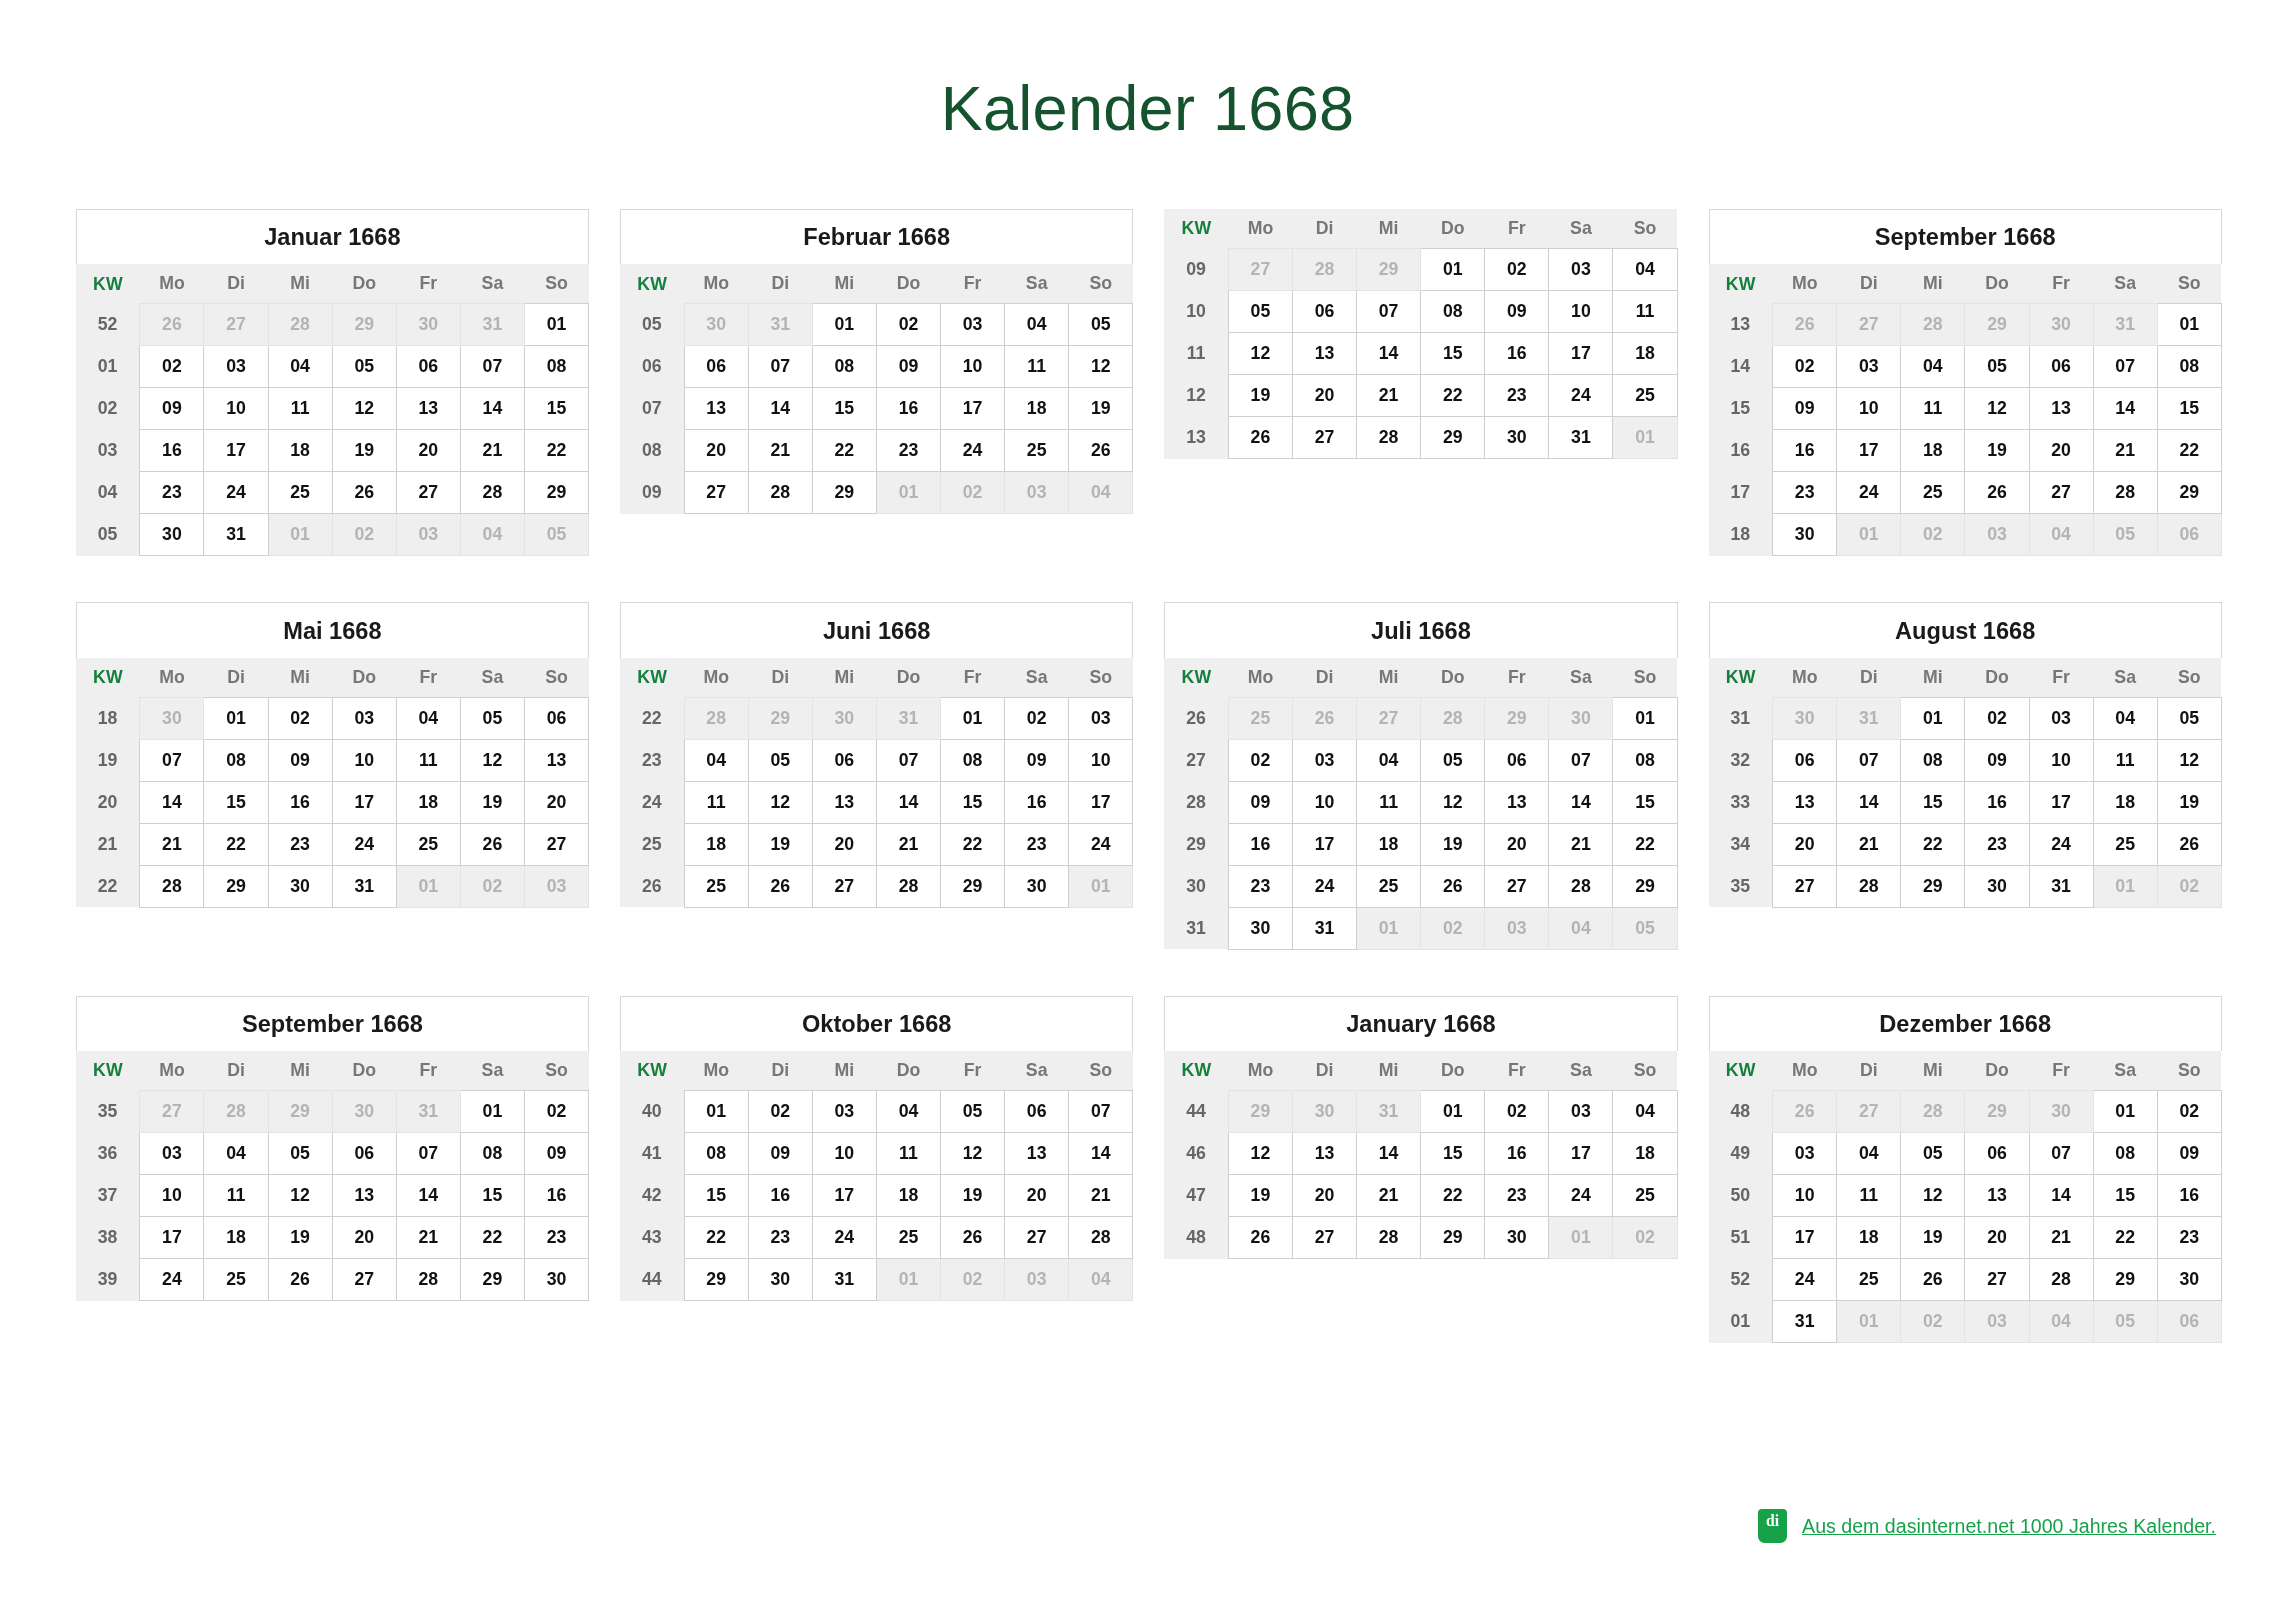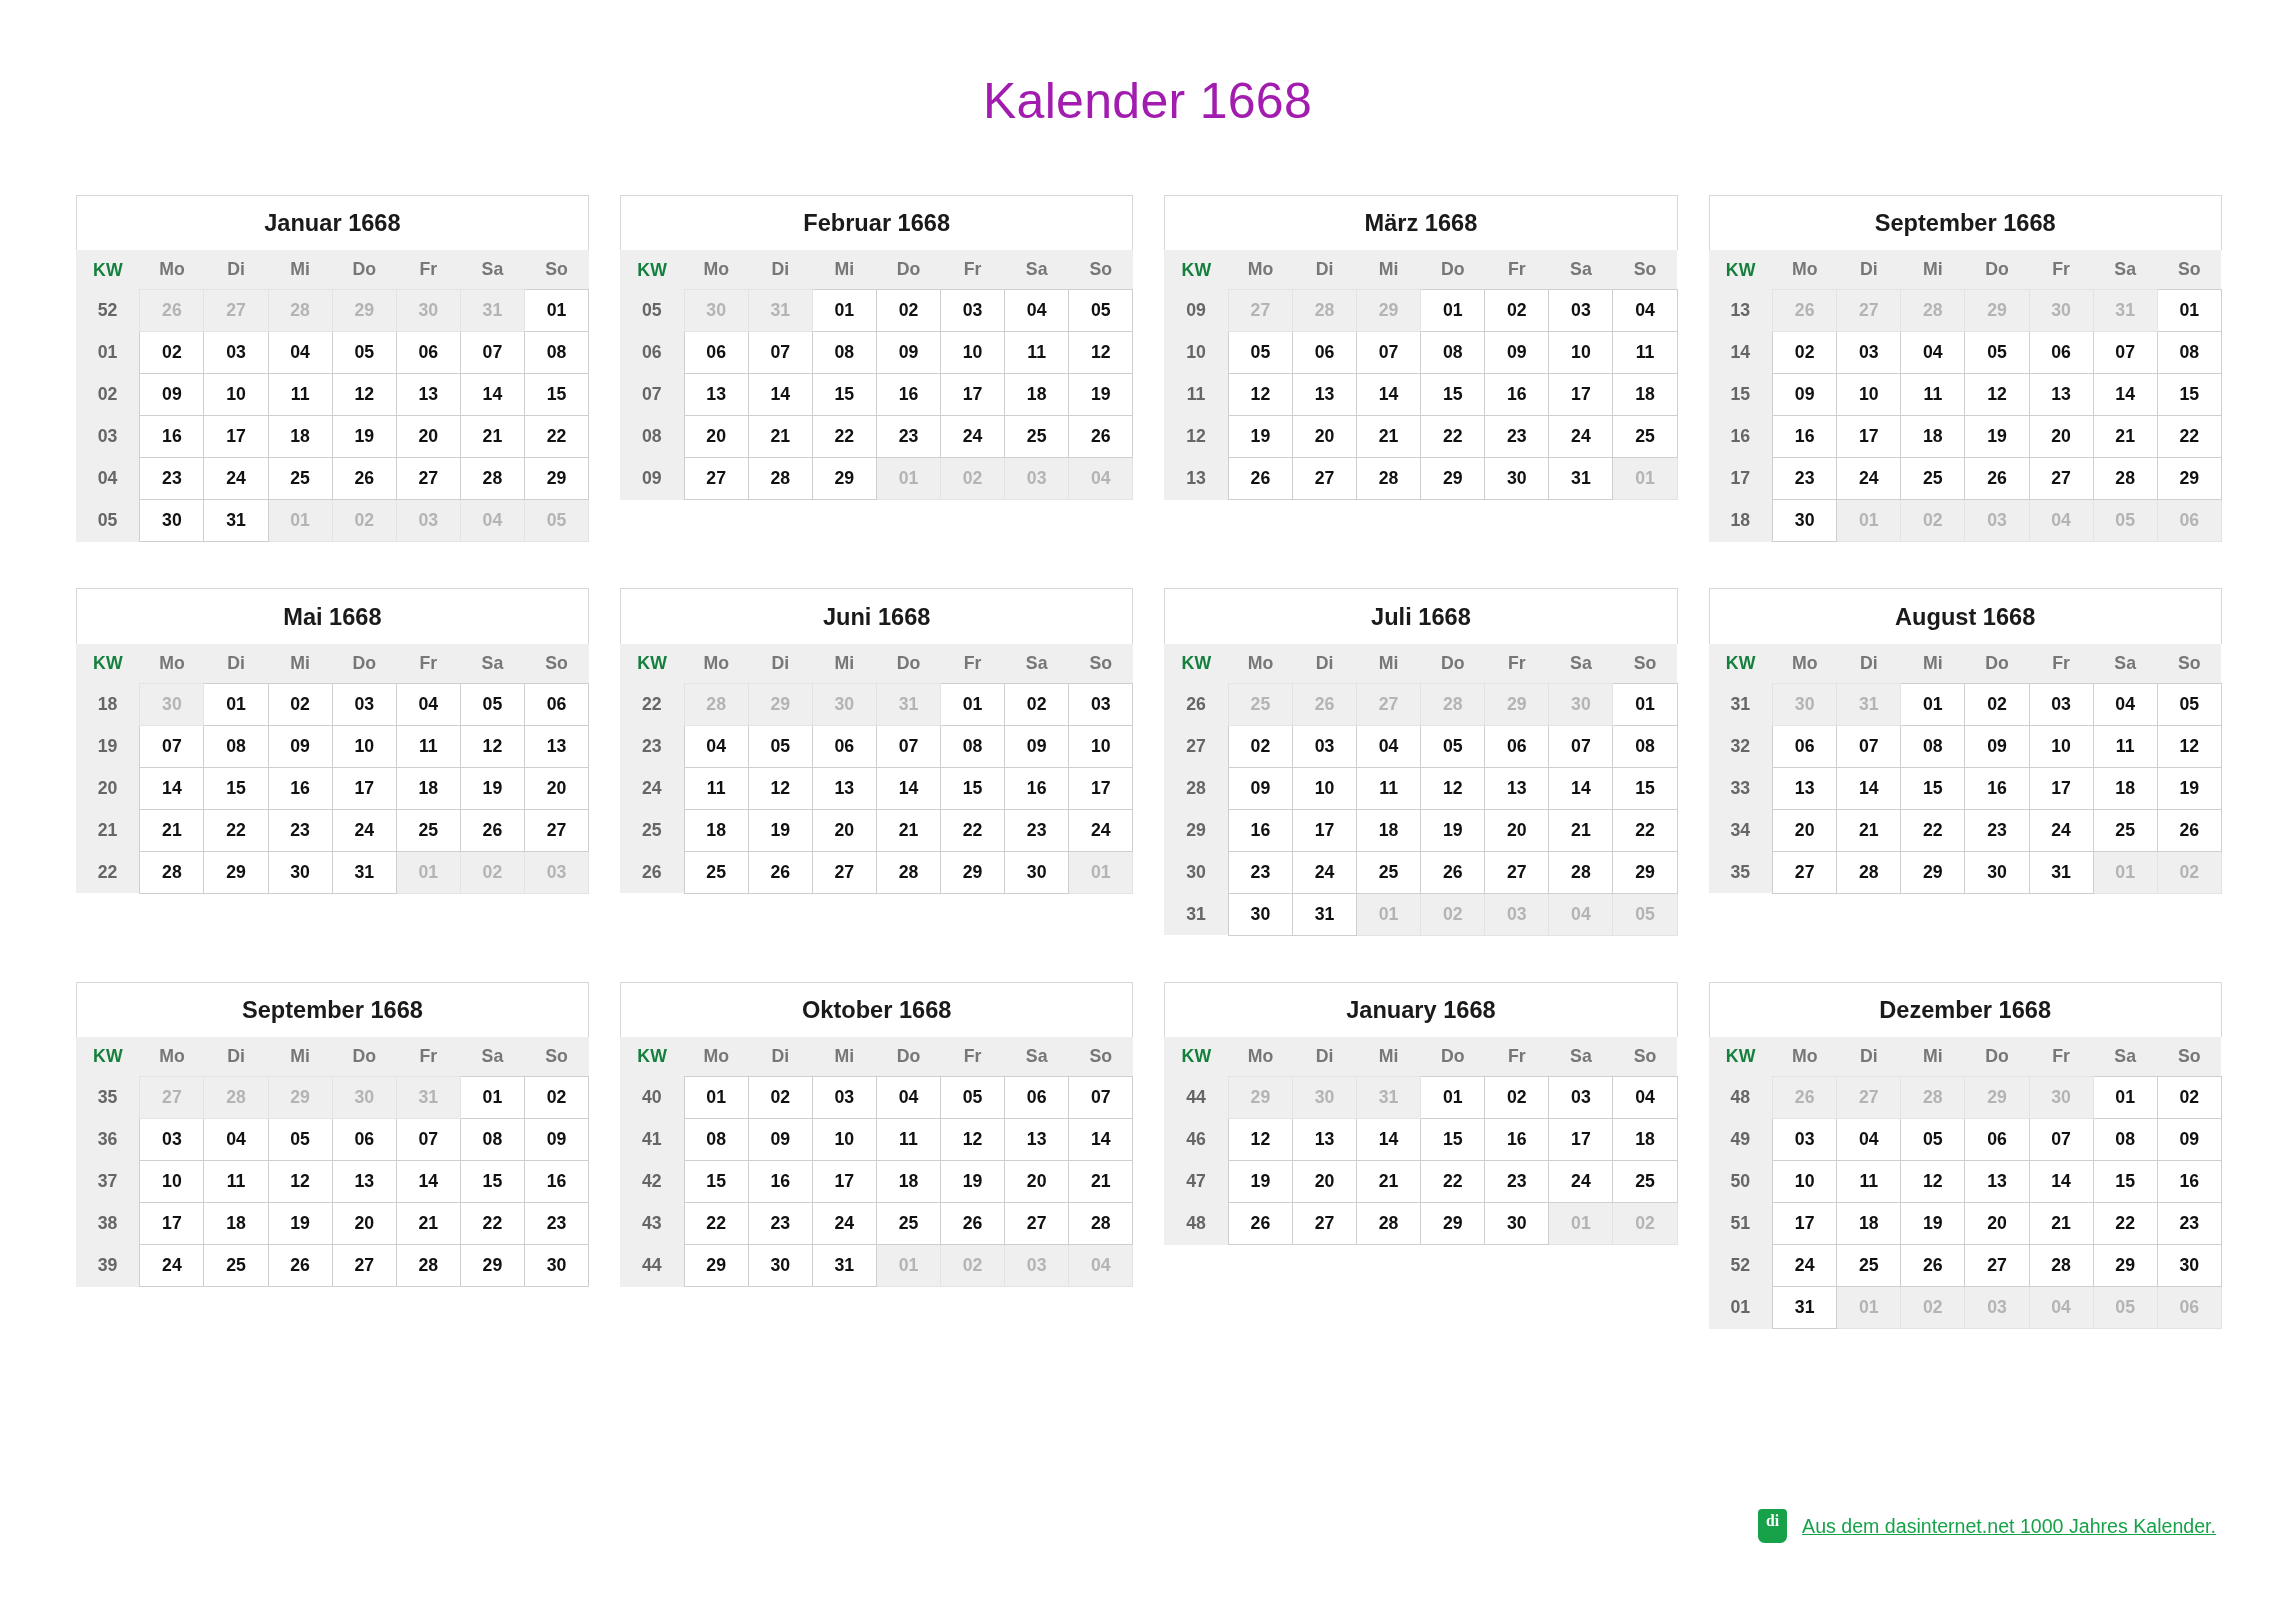--- a/index.html
+++ b/index.html
@@ -17,23 +17,23 @@
   }
   .page {
     width: 2295px;
     height: 1623px;
     box-sizing: border-box;
     padding: 0;
     position: relative;
   }
   .title {
     text-align: center;
-    font-size: 50px;
+    font-size: 63px;
     font-weight: 400;
-    color: #a21caf;
+    color: #14532d;
     margin: 0;
     padding-top: 72px;
     letter-spacing: 0.3px;
   }
   .grid {
     margin: 0 auto;
     margin-top: 65px;
     width: 2146px;
     display: grid;
     grid-template-columns: repeat(4, 1fr);
@@ -275,21 +275,20 @@
               <td class="day">29</td>
               <td class="day out">01</td>
               <td class="day out">02</td>
               <td class="day out">03</td>
               <td class="day out">04</td>
             </tr>
           </tbody>
         </table>
       </div>
       <div class="month">
-        <div class="month-title">März 1668</div>
         <table class="cal">
           <thead>
             <tr>
               <th class="kwh">KW</th>
               <th>Mo</th>
               <th>Di</th>
               <th>Mi</th>
               <th>Do</th>
               <th>Fr</th>
               <th>Sa</th>

